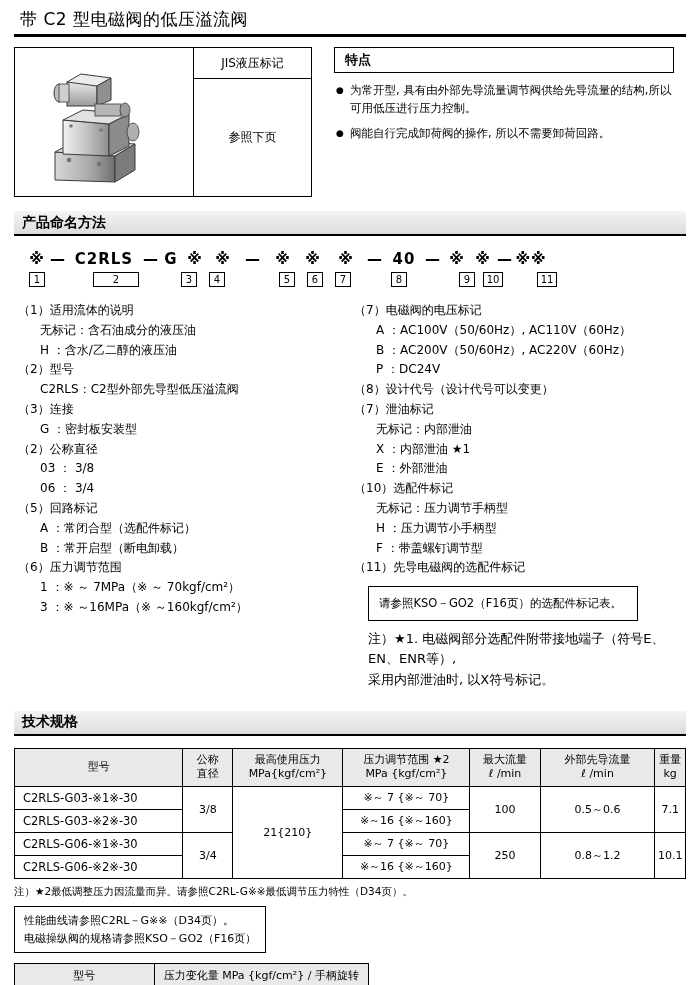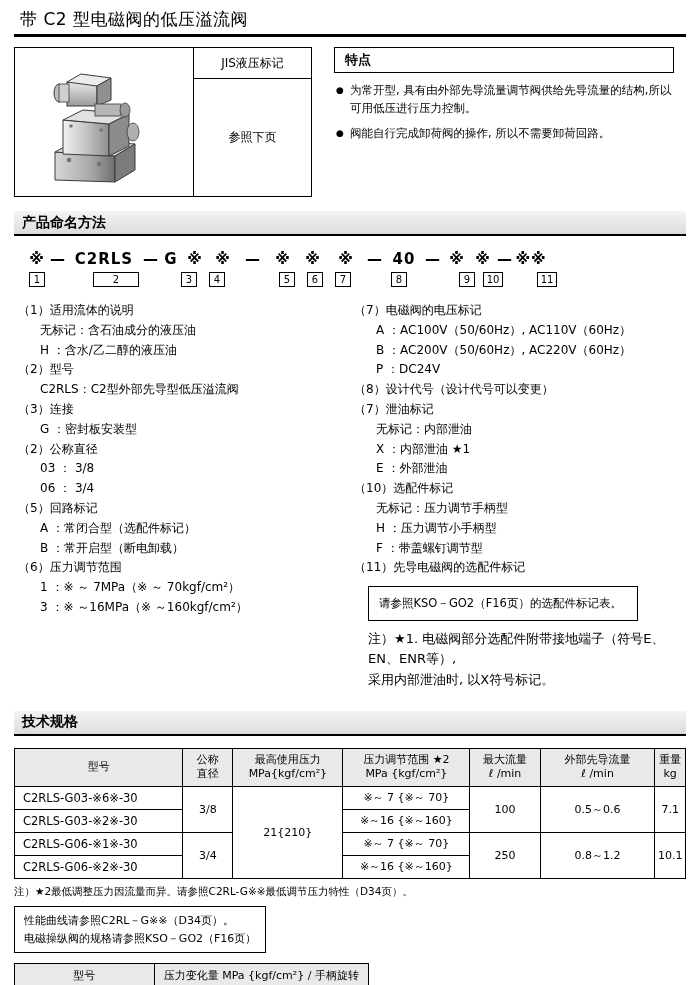--- a/index.html
+++ b/index.html
@@ -389,21 +389,21 @@
         <th style="width:68px; white-space:pre-line">最大流量
 ℓ /min</th>
         <th style="width:110px; white-space:pre-line">外部先导流量
 ℓ /min</th>
         <th style="width:26px; white-space:pre-line">重量
 kg</th>
       </tr>
     </thead>
     <tbody>
       <tr>
-        <td class="model">C2RLS-G03-※6※-30</td>
+        <td class="model">C2RLS-G03-※1※-30</td>
         <td rowspan="2">3/8</td>
         <td rowspan="4">21{210}</td>
         <td>※～  7  {※～  70}</td>
         <td rowspan="2">100</td>
         <td rowspan="2">0.5～0.6</td>
         <td rowspan="2">7.1</td>
       </tr>
       <tr>
         <td class="model">C2RLS-G03-※2※-30</td>
         <td>※～16  {※～160}</td>

